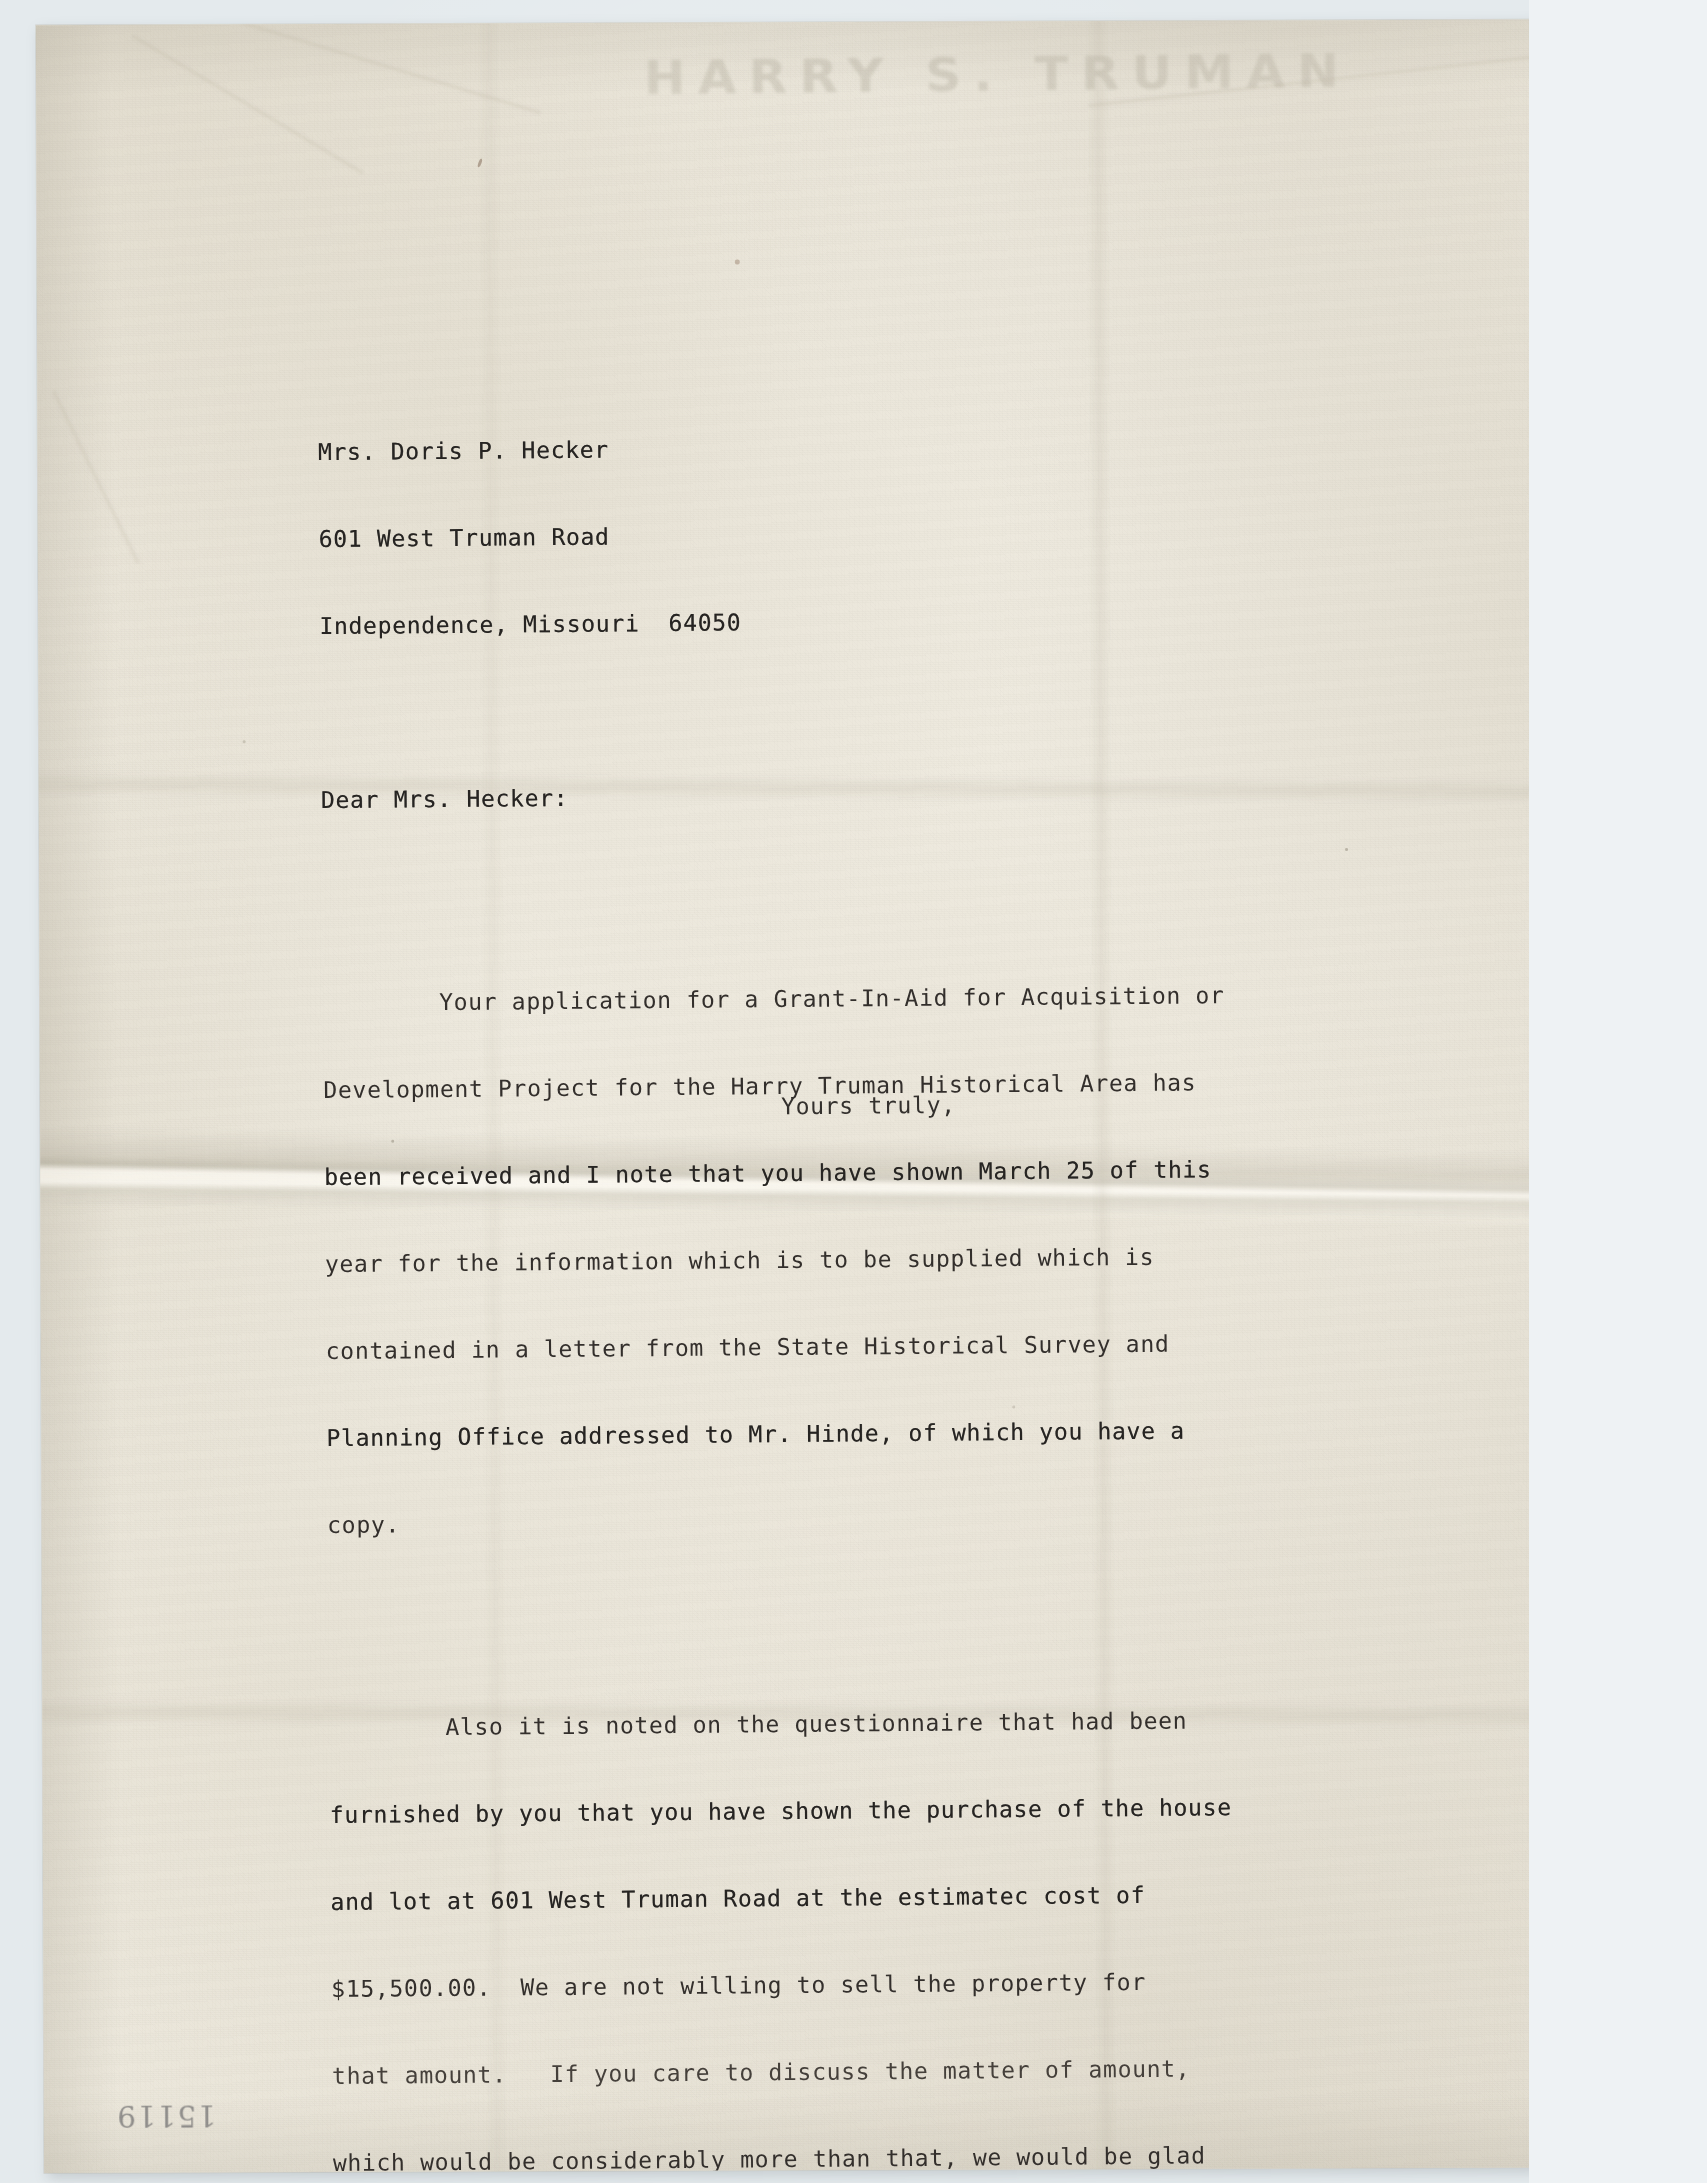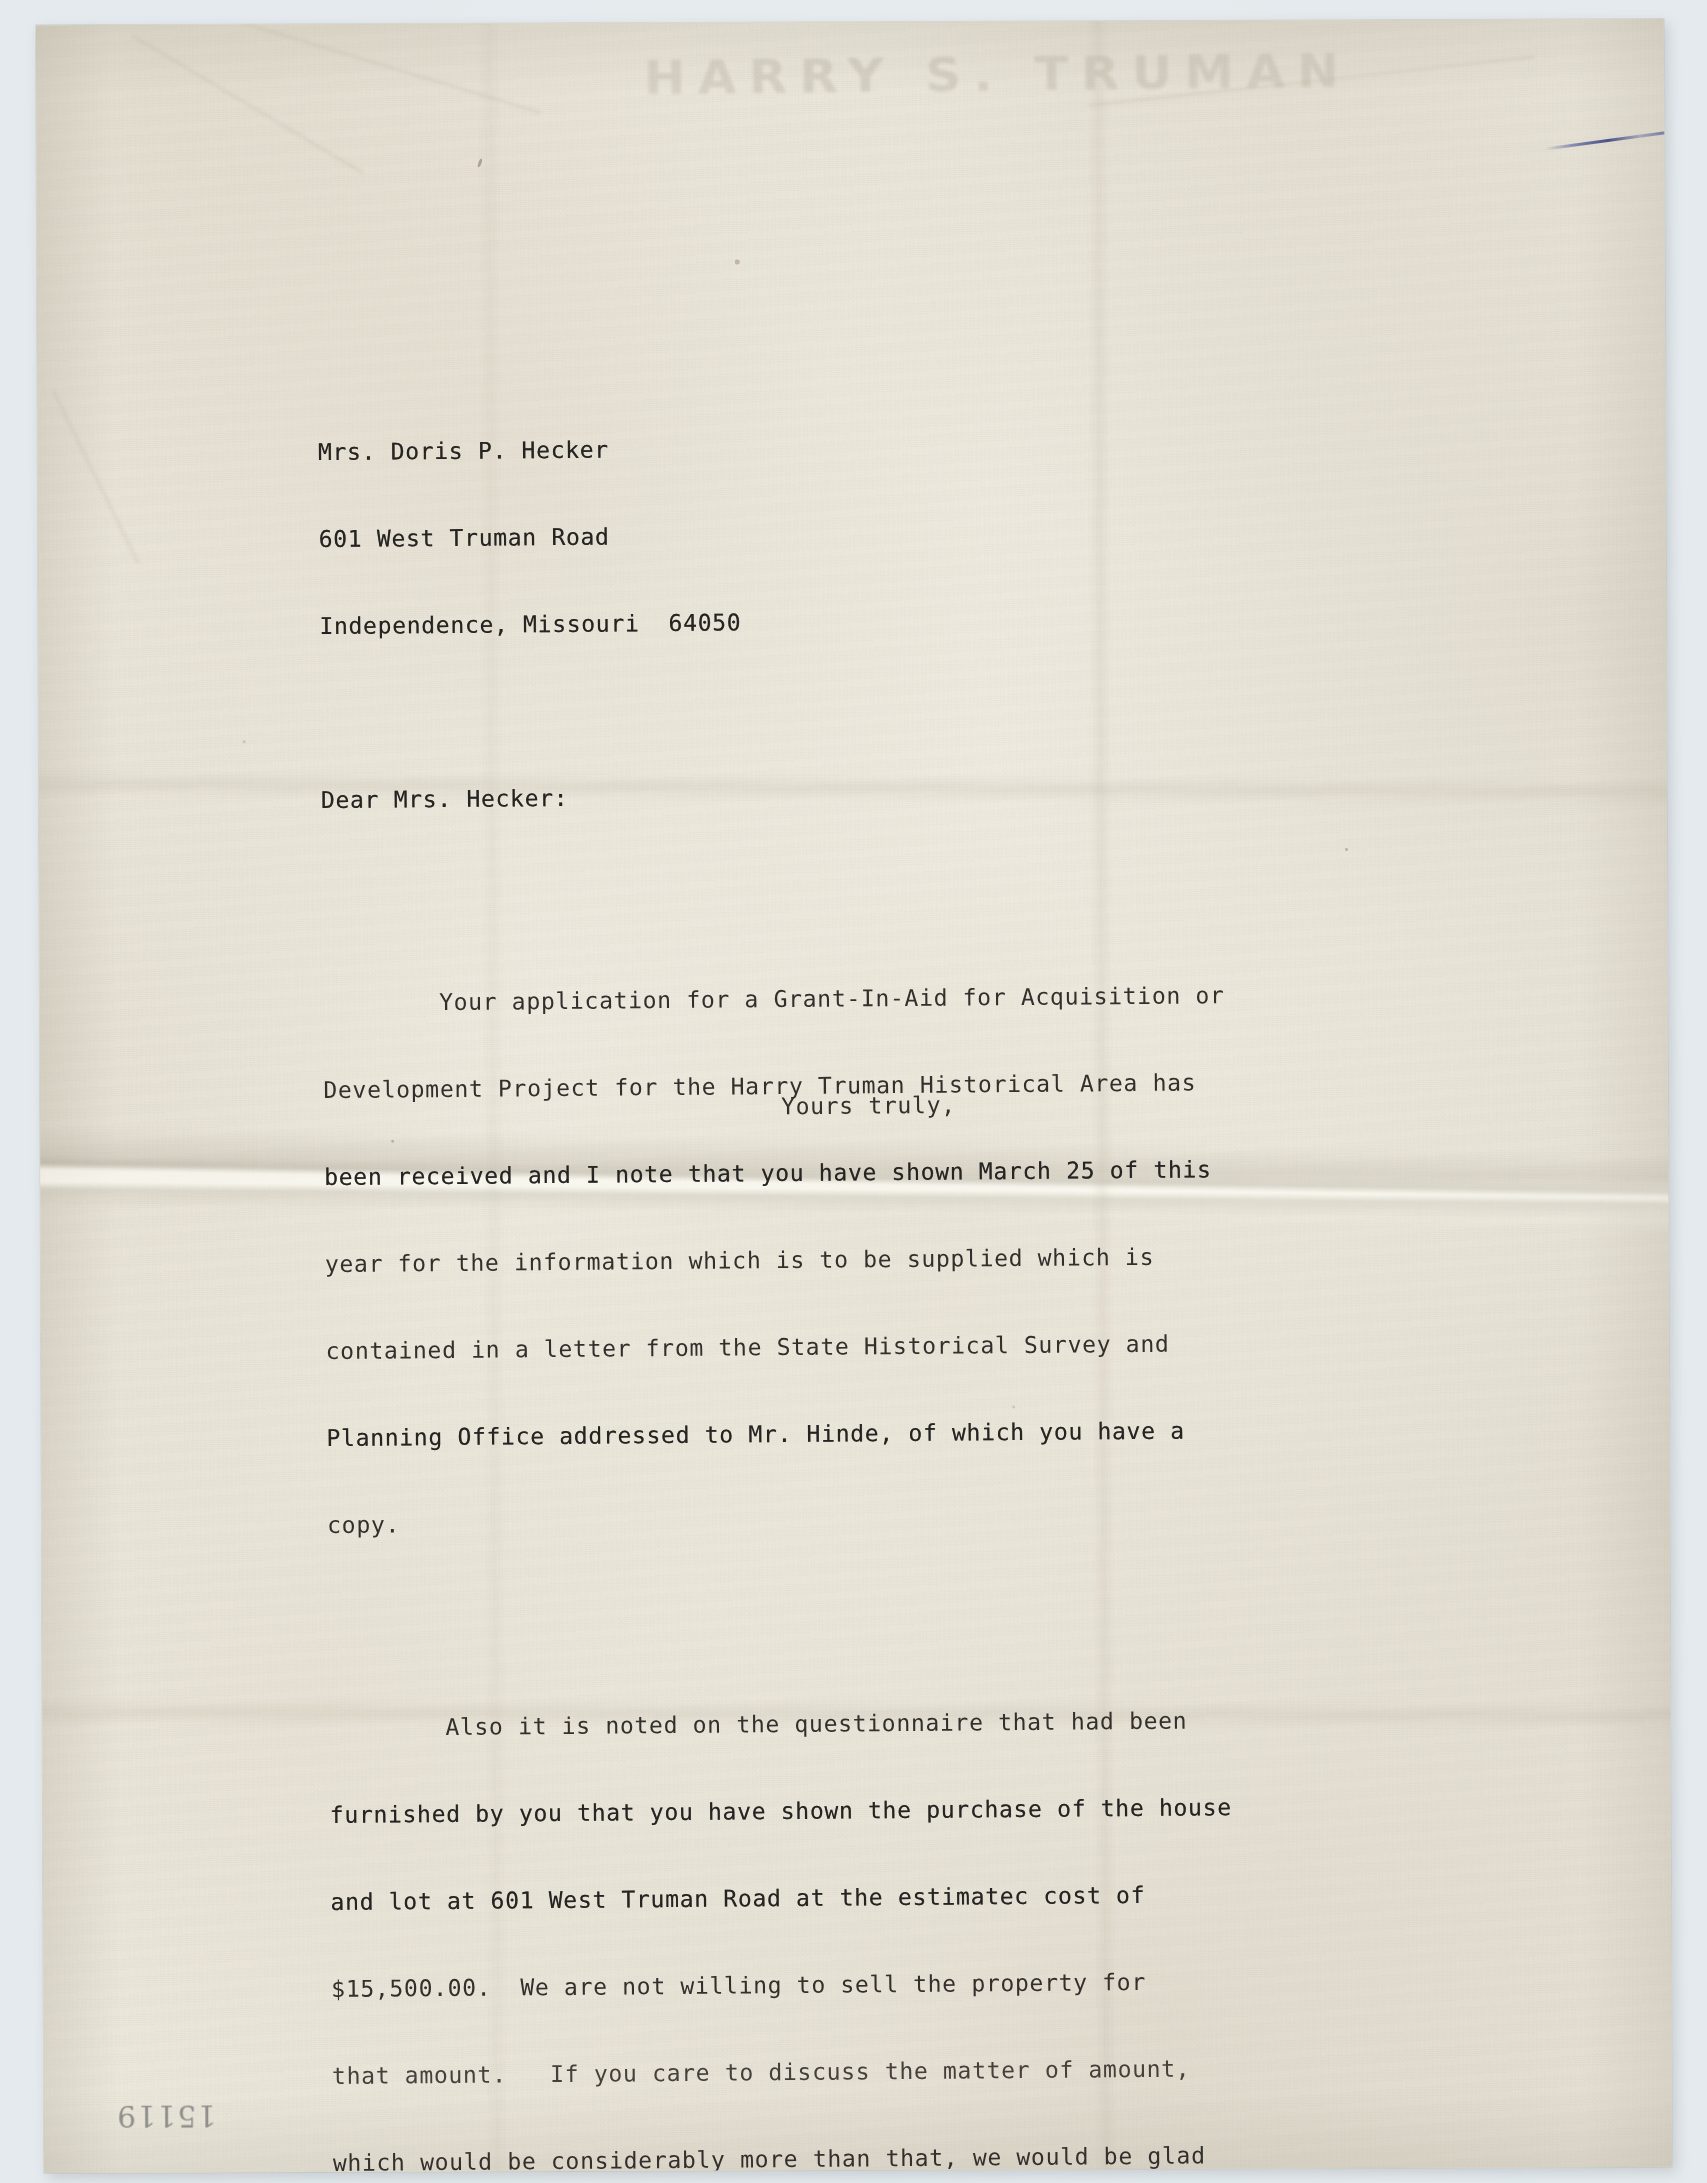--- a/index.html
+++ b/index.html
@@ -3,21 +3,21 @@
 <meta charset="utf-8">
 <style>
   html, body {
     margin: 0;
     padding: 0;
     background: #eef2f4;
   }
 
   #scan {
     position: relative;
-    width: 1707px;
+    width: 1529px;
     height: 2183px;
     background: #e4eaed;
     overflow: hidden;
     font-family: "Liberation Sans", sans-serif;
   }
 
   
   .bed-shade {
     position: absolute;
     inset: 0;

